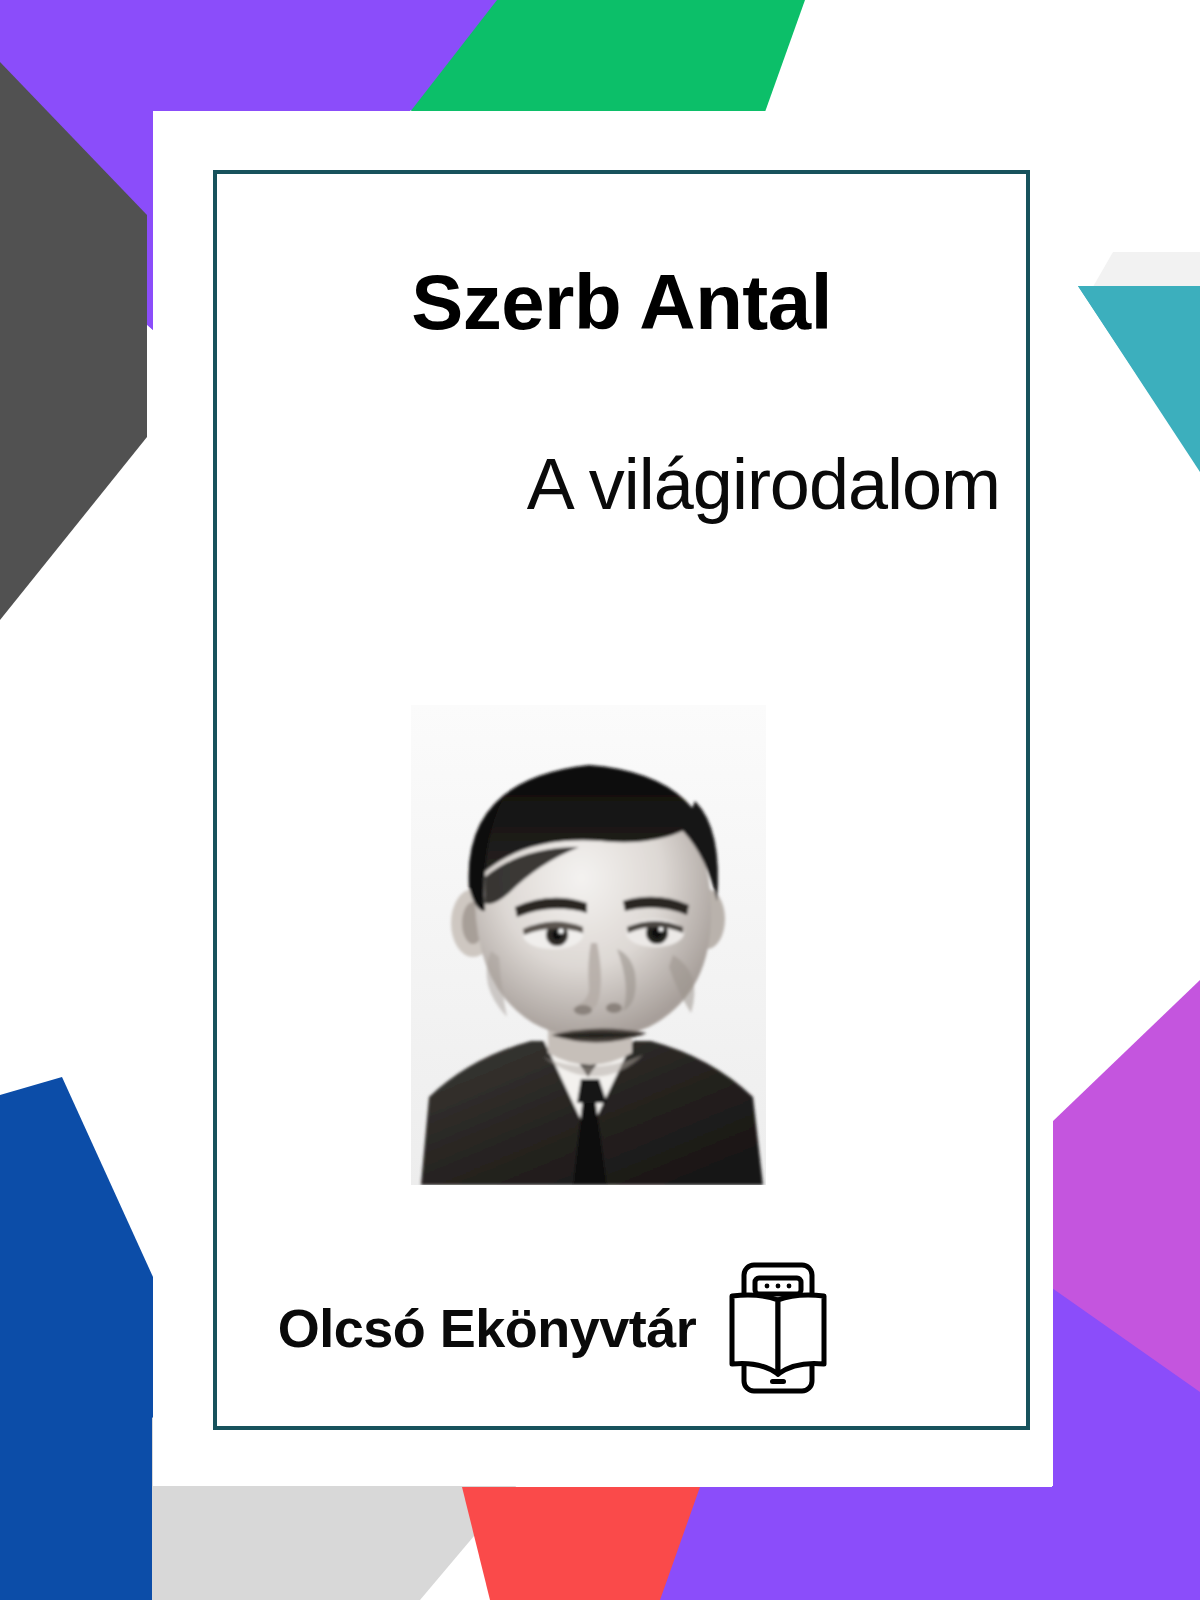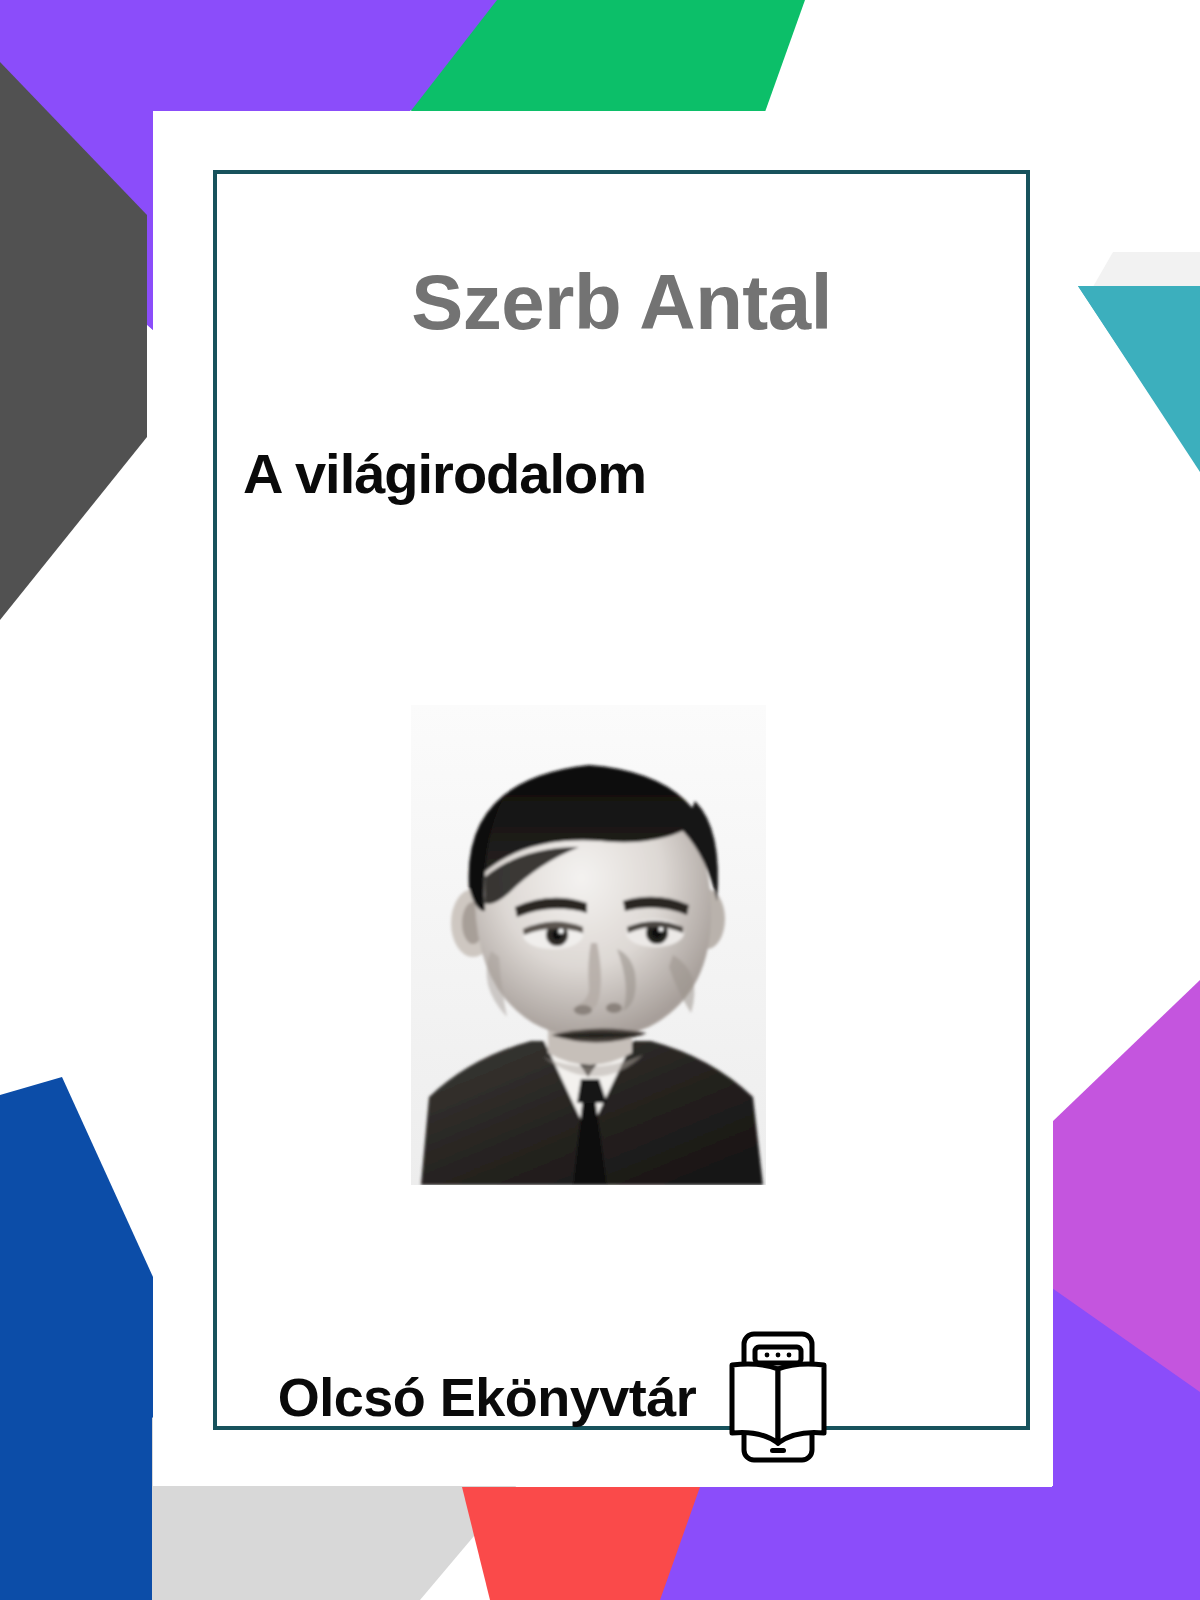--- a/index.html
+++ b/index.html
@@ -48,32 +48,32 @@
 
   
   .author {
     position: absolute;
     left: 213px;
     top: 262px;
     width: 817px;
     text-align: center;
     font-size: 78px;
     font-weight: bold;
-    color: #737373;
+    color: #000000;
     letter-spacing: -0.5px;
     line-height: 1.05;
   }
   .title {
     position: absolute;
     left: 243px;
     top: 438px;
     width: 757px;
-    text-align: left;
-    font-size: 56px;
-    font-weight: bold;
+    text-align: right;
+    font-size: 72px;
+    font-weight: normal;
     color: #0a0a0a;
     line-height: 1.28;
     letter-spacing: -1px;
   }
 
   
   .portrait {
     position: absolute;
     left: 411px;
     top: 705px;
@@ -81,21 +81,21 @@
     height: 480px;
     overflow: hidden;
     background: #f2f2f2;
   }
   .portrait svg { display: block; }
 
   
   .imprint {
     position: absolute;
     left: 213px;
-    top: 1337px;
+    top: 1268px;
     width: 686px;
     height: 120px;
     display: flex;
     align-items: center;
     justify-content: center;
     gap: 26px;
   }
   .imprint-label {
     font-size: 54px;
     font-weight: bold;

